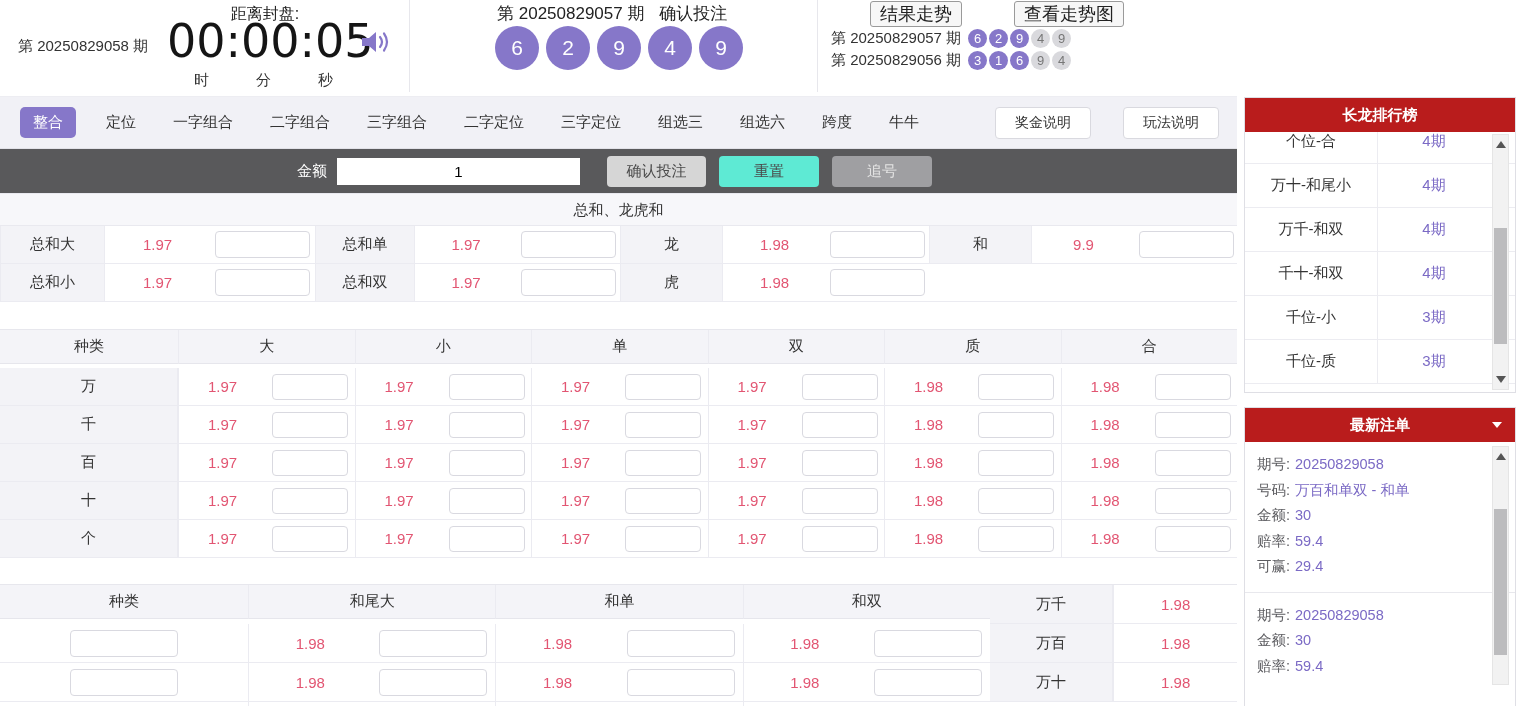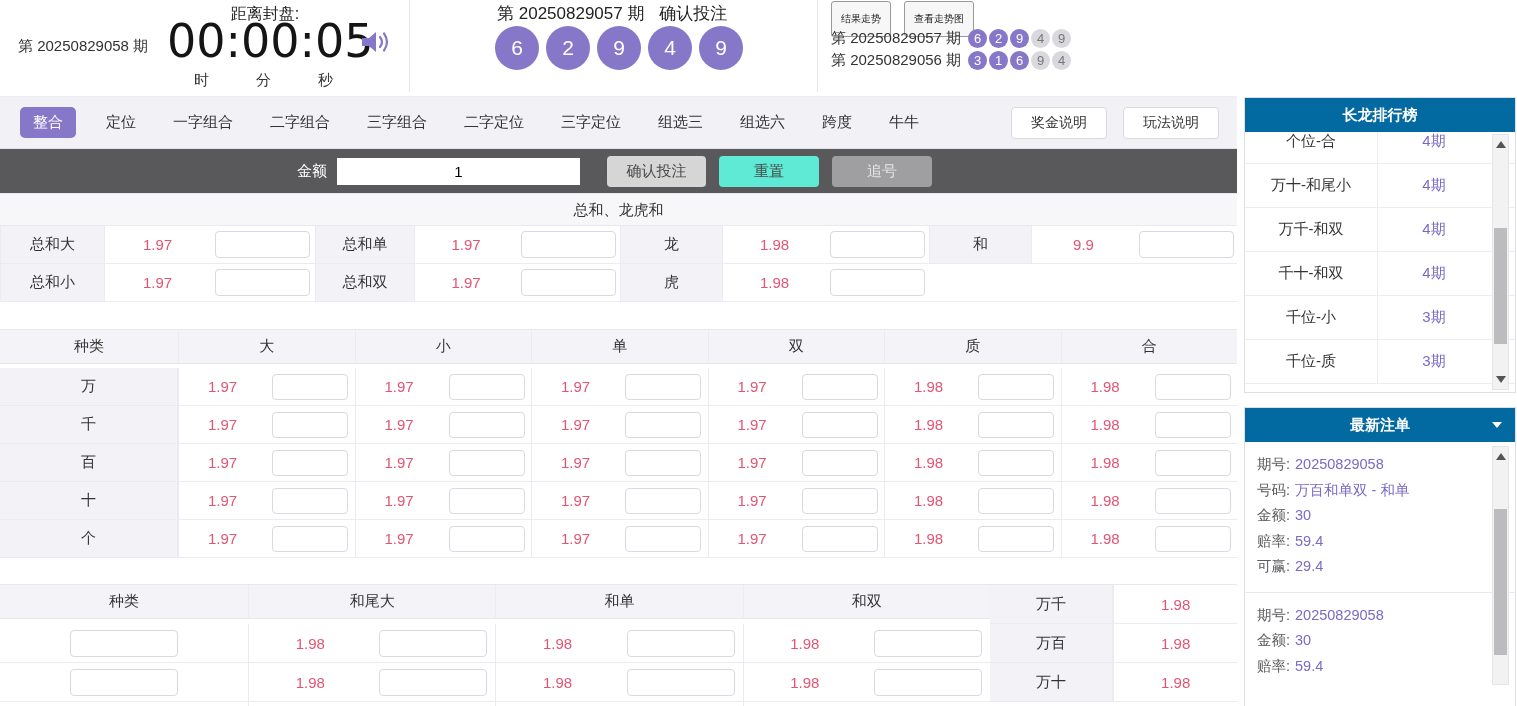--- a/index.html
+++ b/index.html
@@ -18,33 +18,33 @@
   .u1 { left:194px; } .u2 { left:256px; } .u3 { left:318px; }
 
   .hdr-center { position:absolute; left:411px; top:0; width:407px; height:92px; border-right:1px solid #e7e7ec; }
   .draw-title { position:absolute; left:86px; top:2px; font-size:17px; color:#222; }
   .draw-title .gap { display:inline-block; width:10px; }
   .balls { position:absolute; left:84px; top:26px; display:flex; gap:7px; }
   .ball-lg { width:44px; height:44px; border-radius:50%; background:#8677c9; color:#fff; font-size:21px; display:flex; align-items:center; justify-content:center; }
 
   .hdr-right { position:absolute; left:819px; top:0; right:0; height:92px; }
   .trend-btns { position:absolute; left:12px; top:1px; display:flex; gap:13px; }
-  .tbtn { background:#f7f7f7; border:1px solid #9a9a9a; border-radius:3px; padding:10px 9px; font-size:10px; color:#222; cursor:pointer; }
+  .tbtn { background:#f7f7f7; border:1px solid #9a9a9a; border-radius:3px; padding:0 9px; font-size:18px; color:#222; cursor:pointer;margin-left:39px; }
   .hist-row { position:absolute; left:12px; display:flex; align-items:center; font-size:15px; color:#333; }
   .h1 { top:29px; } .h2 { top:51px; }
   .hist-row .hissue { margin-right:7px; }
   .ball-sm { width:19px; height:19px; border-radius:50%; background:#8677c9; color:#fff; font-size:13px; display:flex; align-items:center; justify-content:center; margin-right:2px; }
   .ball-sm.dim { background:#d9d9dd; color:#777; }
 
   
   .main-col { position:absolute; left:0; top:96px; width:1237px; }
   .nav { position:relative; height:53px; background:#f1f1f6; border-top:1px solid #ededf2; border-bottom:1px solid #e2e2e8; display:flex; align-items:center; padding-left:20px; }
   .tab { font-size:15px; color:#333; margin-right:37px; cursor:pointer; white-space:nowrap; }
   .tab.active { background:#8677c9; color:#fff; padding:6px 13px; border-radius:5px; margin-right:30px; }
-  .help-btns { position:absolute; right:18px; top:10px; display:flex; gap:16px; }
+  .help-btns { position:absolute; right:18px; top:10px; display:flex; gap:32px; }
   .help-btn { background:#fff; border:1px solid #d9d9df; border-radius:4px; padding:6px 19px; font-size:14px; color:#333; cursor:pointer; }
 
   .darkbar { height:44px; background:#59595b; display:flex; align-items:center; }
   .amt-label { color:#fff; font-size:15px; margin-left:297px; }
   .amt-input { margin-left:10px; width:243px; height:27px; border:none; text-align:center; font-size:15px; font-family:inherit; }
   .dbtn { height:31px; border:none; border-radius:4px; font-size:15px; font-family:inherit; cursor:pointer; }
   .btn-confirm { margin-left:27px; width:99px; background:#d6d6d6; color:#4a4a4a; }
   .btn-reset { margin-left:13px; width:100px; background:#5eead4; color:#4a4a4a; }
   .btn-chase { margin-left:13px; width:100px; background:#9f9fa2; color:#e4e4e4; }
 
@@ -70,21 +70,21 @@
   .dg .th { height:34px; }
   .dg .odd { border-left:1px solid #ebebf1; }
 
   .tg { display:grid; grid-template-columns:248px repeat(8,1fr); border-top:1px solid #e7e7ed; grid-auto-rows:39px; }
   .tg .th { height:34px; }
   .tg .odd { border-left:1px solid #ebebf1; }
 
   
   .sidebar { position:absolute; left:1244px; top:97px; width:272px; }
   .panel { border:1px solid #dfdfe5; background:#fff; }
-  .panel-head { height:34px; background:#0369a1; color:#fff; font-size:15px; font-weight:bold; text-align:center; line-height:34px; position:relative; }
+  .panel-head { height:34px; background:#b91c1c; color:#fff; font-size:15px; font-weight:bold; text-align:center; line-height:34px; position:relative; }
   .caret { position:absolute; right:13px; top:14px; width:0; height:0; border-left:5px solid transparent; border-right:5px solid transparent; border-top:6px solid #fff; }
   .p1-body { height:260px; overflow:hidden; position:relative; }
   .dragon-list { margin-top:-12px; }
   .drow { display:flex; height:44px; border-bottom:1px solid #ececf1; font-size:15px; }
   .dname { width:133px; display:flex; align-items:center; justify-content:center; color:#333; border-right:1px solid #ececf1; }
   .dcount { width:112px; display:flex; align-items:center; justify-content:center; color:#7b6ac5; }
 
   .panel2 { margin-top:14px; height:320px; overflow:hidden; }
   .p2-body { position:relative; }
   .order { padding:10px 12px 12px 12px; }

